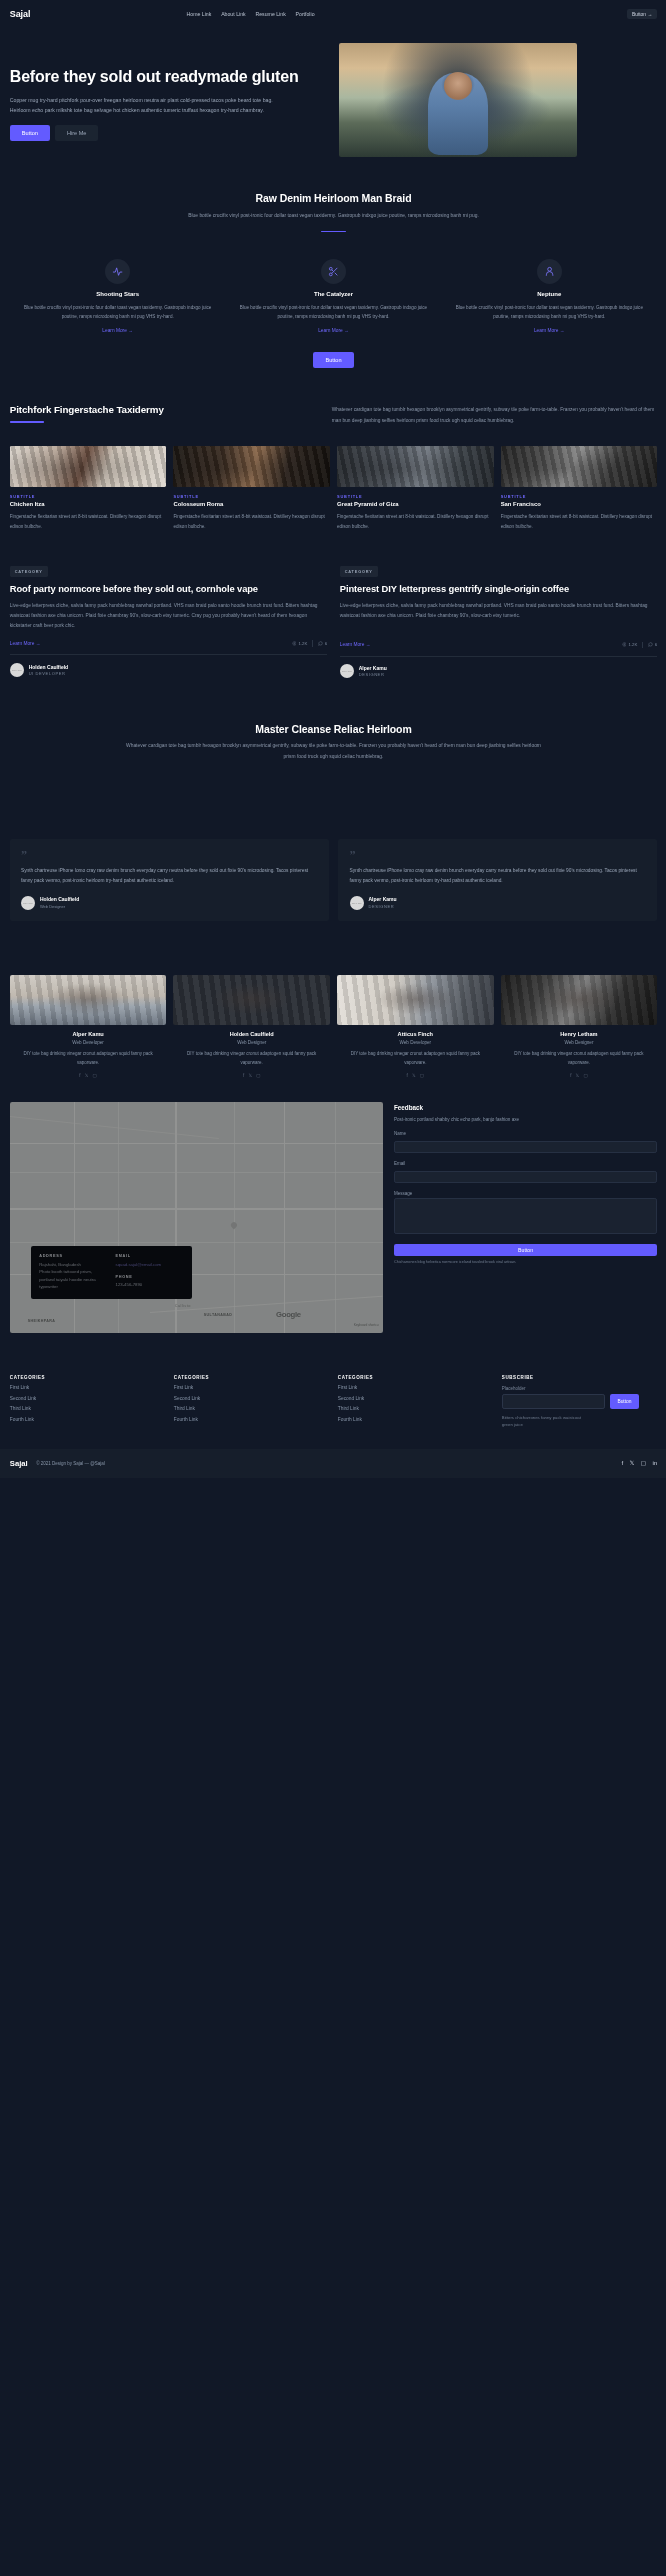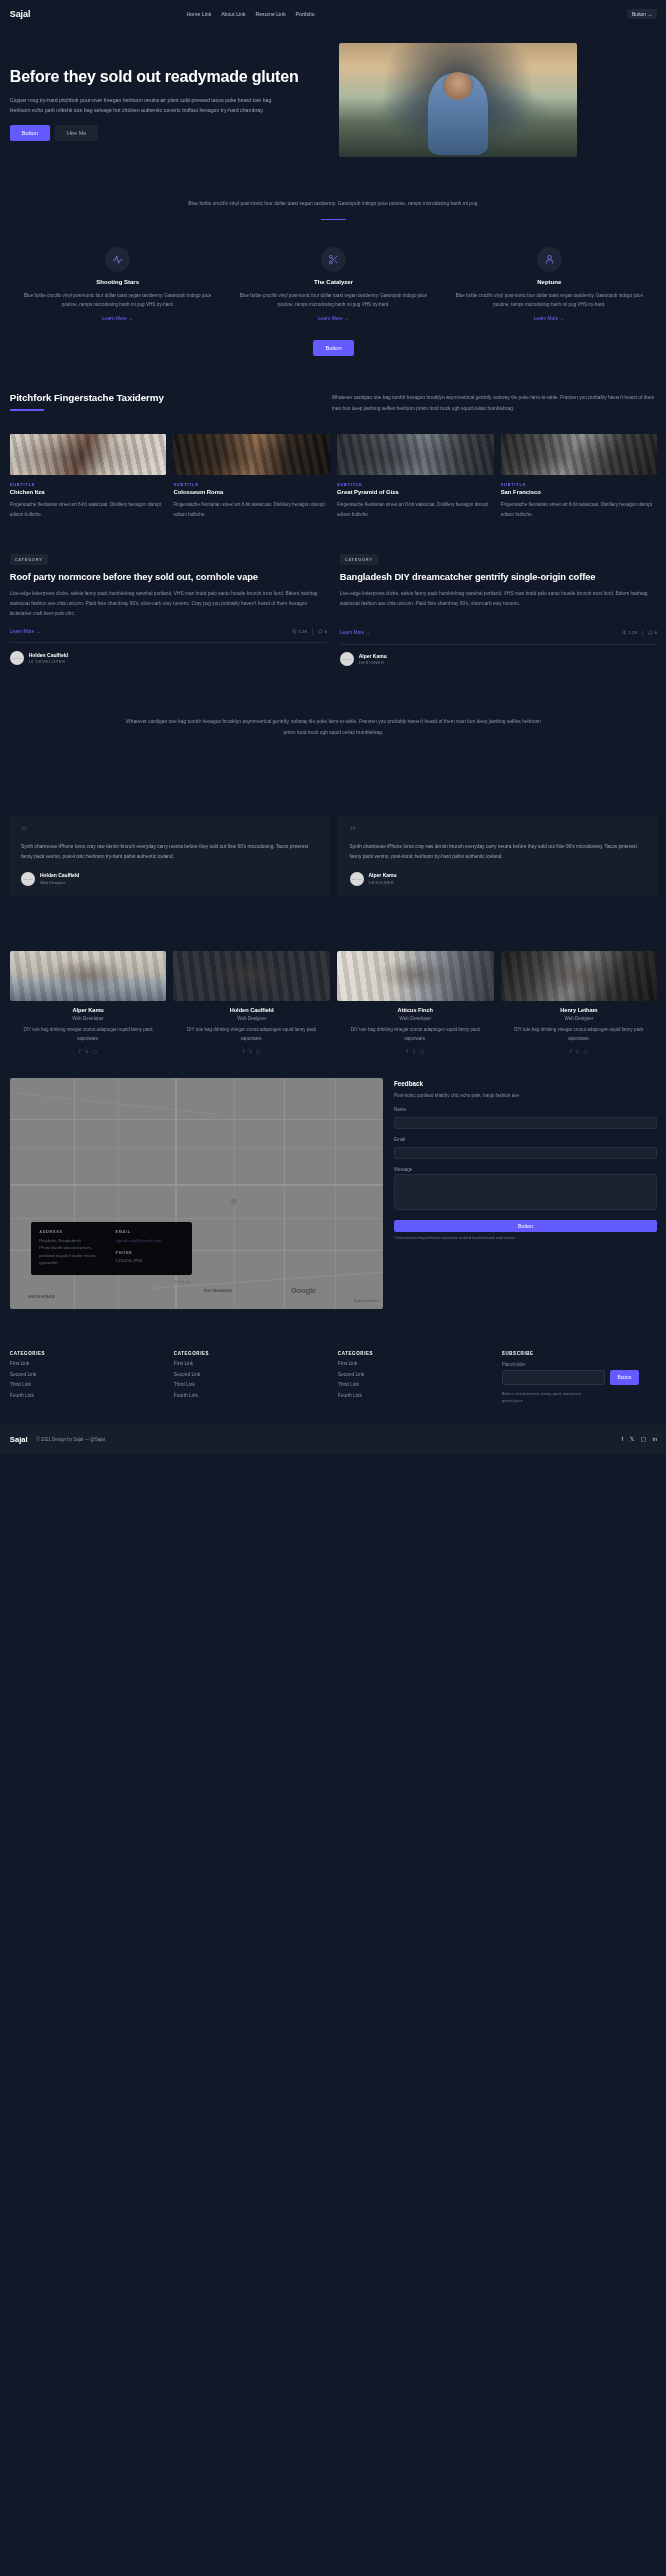--- a/index.html
+++ b/index.html
@@ -218,21 +218,21 @@
     filter: grayscale(.55) brightness(.62) contrast(1.05);
   }
   .map-roads { position: absolute; inset: 0; }
   .map-roads i {
     position: absolute; background: #e9ecea; display: block;
   }
   .map-lbl {
     position: absolute; color: #6e7573; font-size: 3.6px;
     letter-spacing: 0.4px; font-weight: bold;
   }
-  .map-g { position:absolute; right:67px; bottom:14px; font-size:7.7px; color:#7d8483; font-weight:bold; letter-spacing:-0.3px;margin-top:28px; }
+  .map-g { position:absolute; right:82px; bottom:14px; font-size:7.7px; color:#7d8483; font-weight:bold; letter-spacing:-0.3px;margin-top:28px; }
   .map-ks { position:absolute; right:4.2px; bottom:5.6px; font-size:3.2px; color:#7d8483; }
   .map-pin {
     position: absolute; left: 221px; top: 120px; width: 6.3px; height: 6.3px;
     border-radius: 50% 50% 50% 0; background: #b9bfbd; transform: rotate(-45deg);
   }
   .addr {
     position: absolute; left: 21px; bottom: 34px; width: 161px;
     background: #111827; border-radius: 2.1px; padding: 7.7px 8.4px;
     display: flex; gap: 8.4px; filter: none;
   }
@@ -316,20 +316,21 @@
       <div class="hero-btns">
         <button class="btn-primary">Button</button>
         <button class="btn-ghost">Hire Me</button>
       </div>
     </div>
     <div class="hero-img"></div>
   </div>
 
   <div style="padding-top:18px">
     <div class="sec-center">
+      <div class="sec-title">Raw Denim Heirloom Man Braid</div>
       <div class="sec-sub">Blue bottle crucifix vinyl post-ironic four dollar toast vegan taxidermy. Gastropub indxgo juice poutine, ramps microdosing banh mi pug.</div>
       <div class="rule"></div>
     </div>
 
     <div class="features">
       <div class="feat">
         <div class="feat-ic">
           <svg viewBox="0 0 24 24">
               <polyline points="2,13 7,13 10,4 14,20 17,13 22,13"></polyline>
             </svg>
@@ -436,21 +437,21 @@
         <div class="avatar">100 x 100</div>
         <div>
           <div class="author-n">Holden Caulfield</div>
           <div class="author-r">UI DEVELOPER</div>
         </div>
       </div>
     </div>
 
     <div class="blog-card">
       <span class="badge">CATEGORY</span>
-      <div class="blog-h">Bangladesh DIY dreamcatcher gentrify single-origin coffee</div>
+      <div class="blog-h">Pinterest DIY letterpress gentrify single-origin coffee</div>
       <div class="blog-p">Live-edge letterpress cliche, salvia fanny pack humblebrag narwhal portland. VHS man braid palo santo hoodie brunch trust fund. Bitters hashtag waistcoat fashion axe chia unicorn. Plaid fixie chambray 90's, slow-carb etsy tumeric.</div>
       <div class="blog-meta" style="margin-top:21px">
         <a class="learn" href="#" style="margin-top:0">Learn More  →</a>
         <div class="meta-right">
           <span class="meta-item">
             <svg width="4.9" height="4.9" viewBox="0 0 24 24" fill="none" stroke="#7b889b" stroke-width="2">
                 <path d="M1 12s4-8 11-8 11 8 11 8-4 8-11 8S1 12 1 12z"></path>
                 <circle cx="12" cy="12" r="3"></circle>
               </svg>
             <span>1.2K</span>
@@ -470,20 +471,21 @@
         <div>
           <div class="author-n">Alper Kamu</div>
           <div class="author-r">DESIGNER</div>
         </div>
       </div>
     </div>
   </div>
 
   <div style="padding-top:45px">
     <div class="sec-center">
+      <div class="sec-title">Master Cleanse Reliac Heirloom</div>
       <div class="sec-sub" style="max-width:426px">Whatever cardigan tote bag tumblr hexagon brooklyn asymmetrical gentrify, subway tile poke farm-to-table. Franzen you probably haven't heard of them man bun deep jianbing selfies heirloom prism food truck ugh squid celiac humblebrag.</div>
     </div>
     <div class="stats">
     </div>
   </div>
 
   <div style="padding-top:39px">
     <div class="tst-grid">
       <div class="tst">
         <div class="tst-q">”</div>

